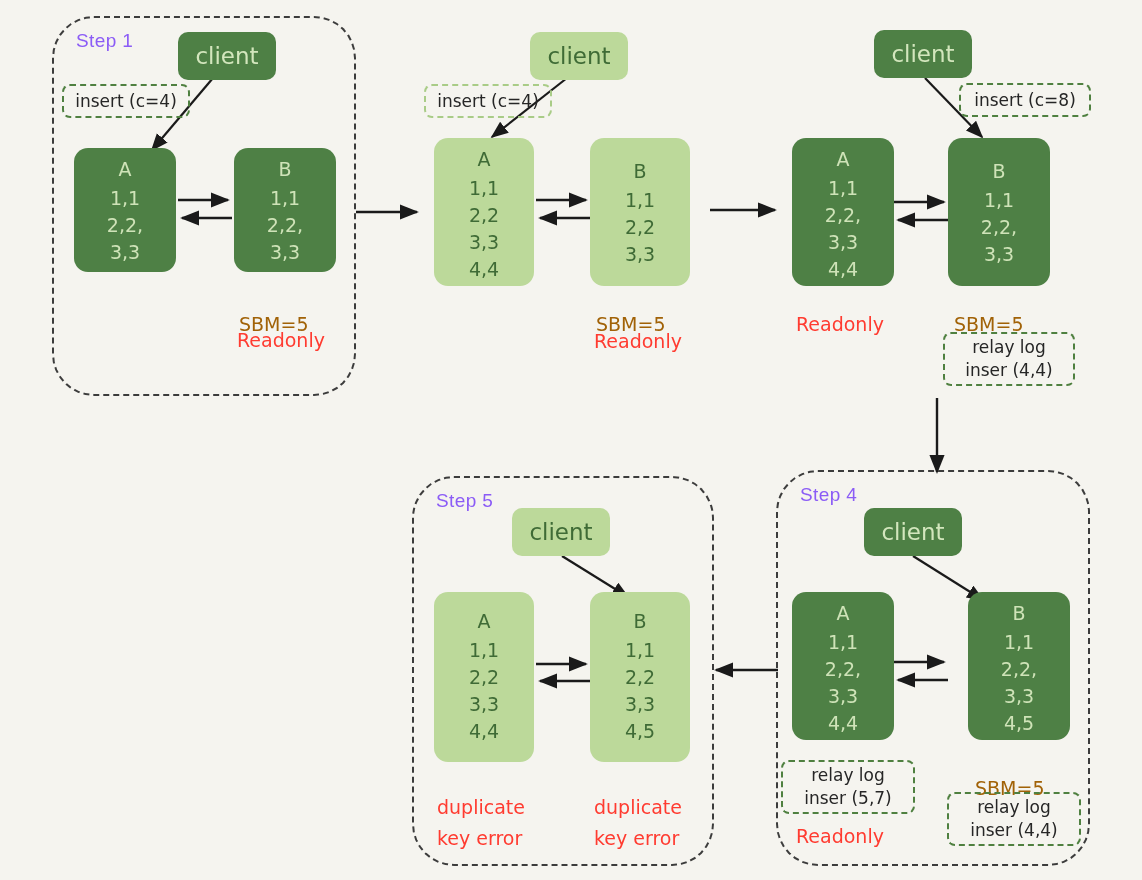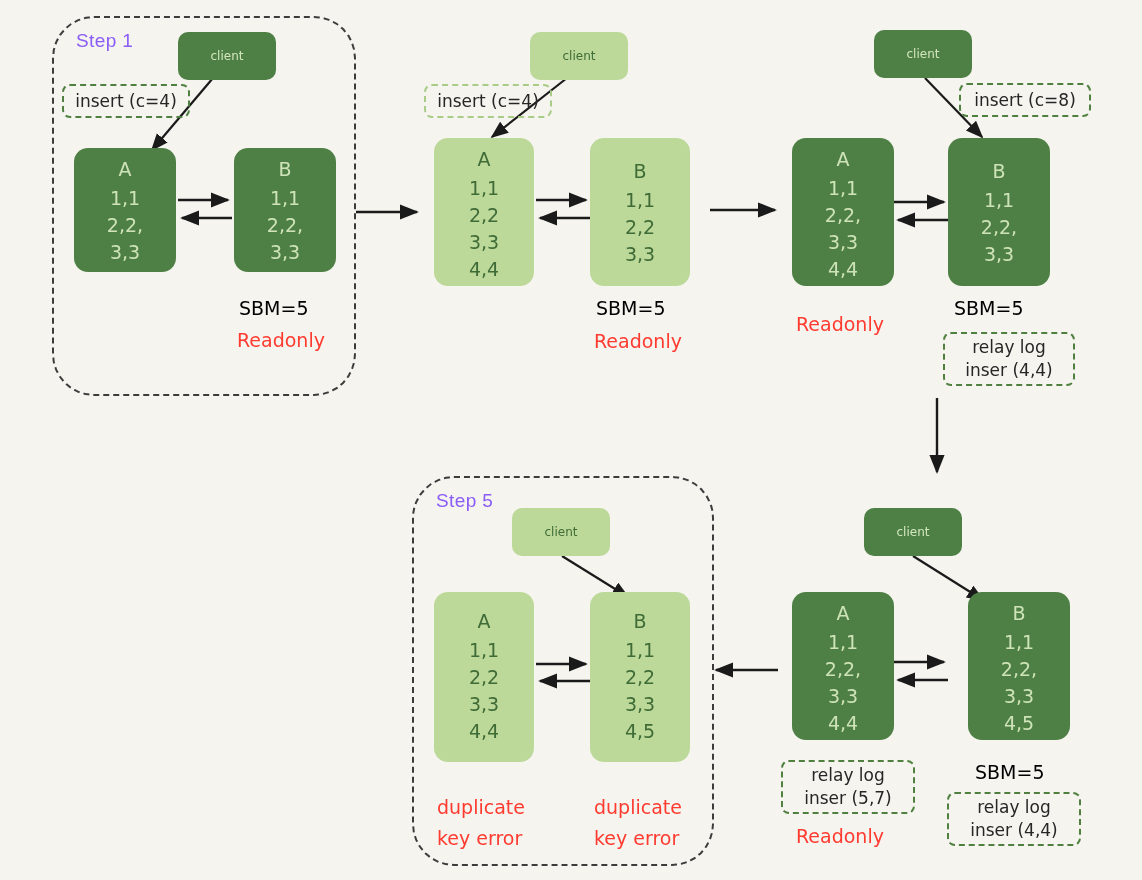--- a/index.html
+++ b/index.html
@@ -72,21 +72,21 @@
   }
 
   
   .client {
     position: absolute;
     box-sizing: border-box;
     border-radius: 10px;
     display: flex;
     align-items: center;
     justify-content: center;
-    font-size: 12px;
+    font-size: 23px;
     white-space: nowrap;
   }
   .client.dark { background: #4e8045; color: #d3e6bd; }
   .client.light { background: #bcd99a; color: #3f6b36; }
 
   
   .dashbox {
     position: absolute;
     box-sizing: border-box;
     border: 2px dashed #4f8040;
@@ -104,21 +104,21 @@
   }
   .dashbox.pale { border-color: #a9cc87; }
 
   
   .label {
     position: absolute;
     font-size: 19px;
     white-space: nowrap;
     line-height: 1.3;
   }
-  .label.dark-text { color: #000000; }
+  .label.dark-text { color: #a16207; margin-top: 16px; }
   .label.red-text  { color: #ff3b30; }
 
   
   #arrows {
     position: absolute;
     left: 0; top: 0;
     width: 1142px;
     height: 880px;
     pointer-events: none;
   }
@@ -271,20 +271,23 @@
   </div>
 
   <div class="label red-text" style="left:796px; top:312px;">Readonly</div>
   <div class="label dark-text" style="left:954px; top:296px;">SBM=5</div>
 
   <div class="dashbox" style="left:943px; top:332px; width:132px; height:54px;">
     <span>relay log</span>
     <span>inser (4,4)</span>
   </div>
 
+  <div class="panel" style="left:776px; top:470px; width:314px; height:396px;">
+    <div class="panel-title">Step 4</div>
+  </div>
 
   <div class="client dark" style="left:864px; top:508px; width:98px; height:48px;">
     <span>client</span>
   </div>
 
   <div class="node dark" style="left:792px; top:592px; width:102px; height:148px;">
     <span class="row title">A</span>
     <span class="row">1,1</span>
     <span class="row">2,2,</span>
     <span class="row">3,3</span>

